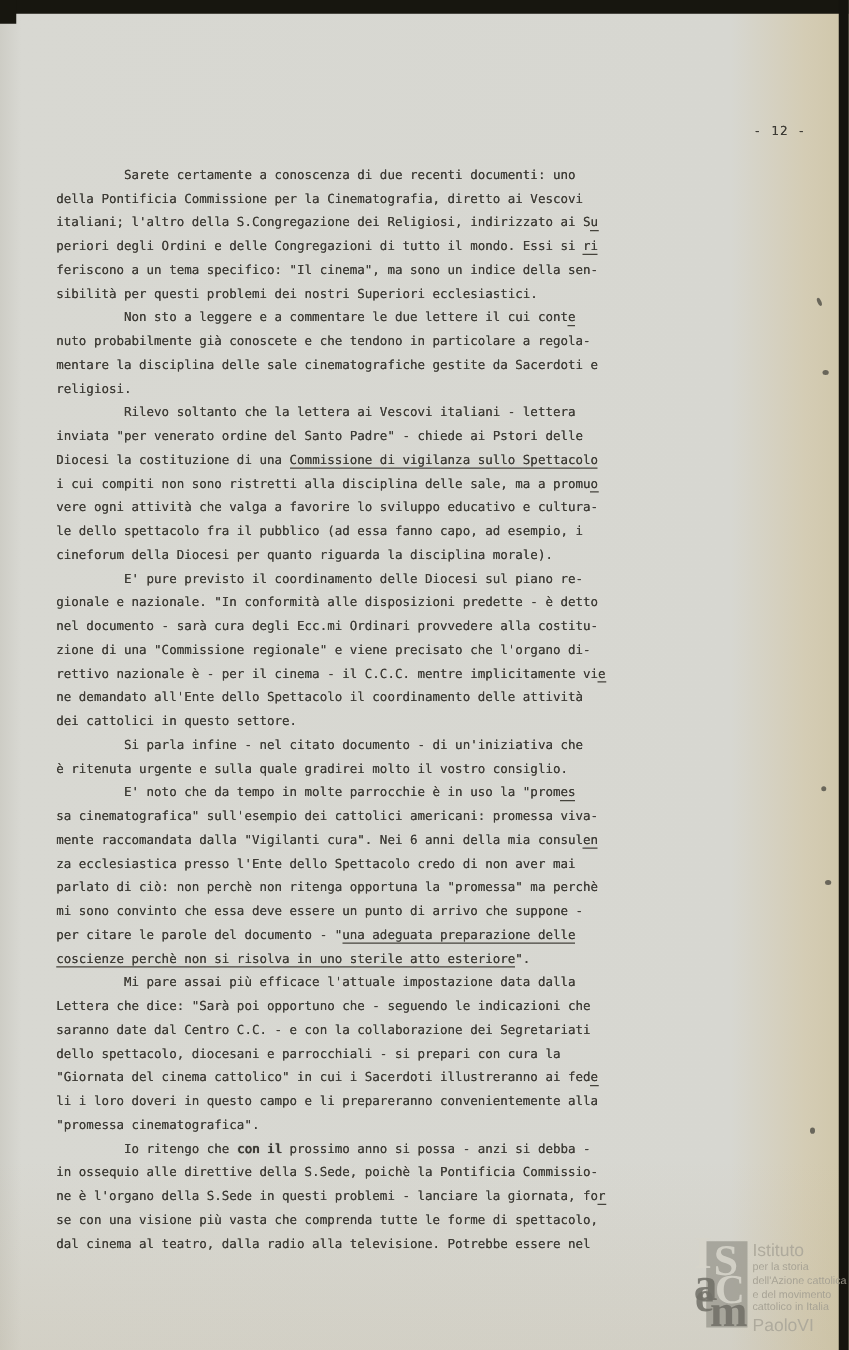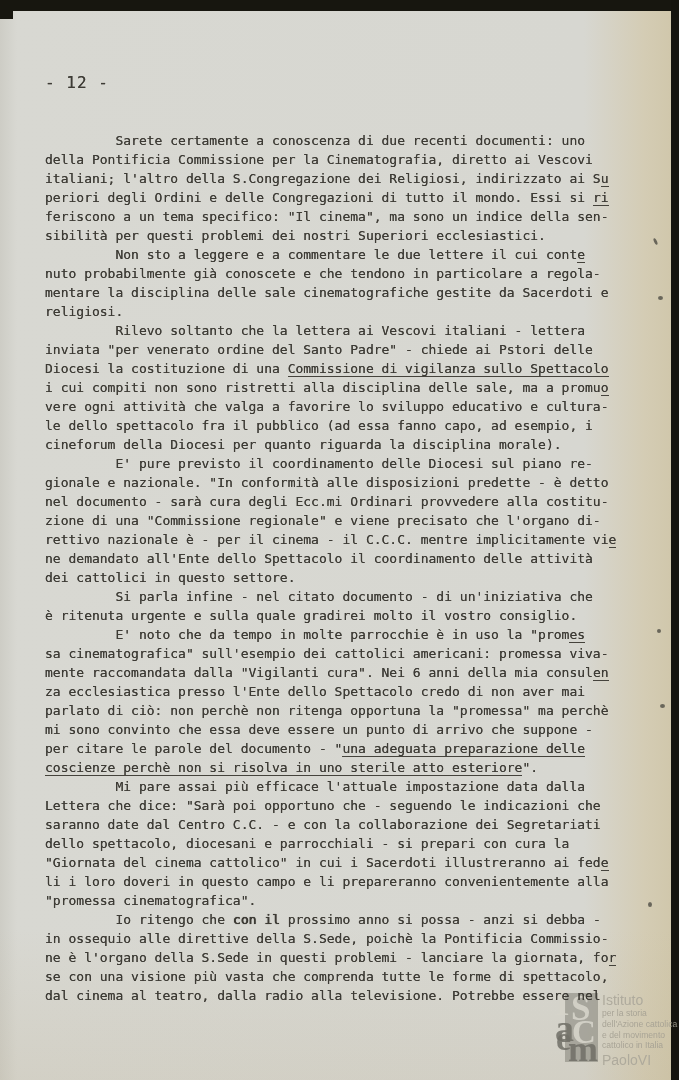--- a/index.html
+++ b/index.html
@@ -8,27 +8,27 @@
     background:
       linear-gradient(180deg, rgba(0,0,0,0) 86%, rgba(186,172,140,0.18) 100%),
       linear-gradient(90deg, rgba(110,104,84,0.10) 0%, rgba(0,0,0,0) 2.5%),
       linear-gradient(90deg, #d8d8d2 0%, #d7d7d1 86%, #d4ccb4 95%, #cfc6a9 100%);
     font-family:"DejaVu Sans Mono",monospace;
   }
   .bar-top{position:absolute;top:0;left:0;right:0;height:11px;background:#17160f;}
   .notch-topleft{position:absolute;top:0;left:0;width:13px;height:19px;background:#17160f;}
   .bar-right{position:absolute;top:0;right:0;bottom:0;width:8px;background:#15140e;}
   .pagenum{
-    position:absolute;top:73px;left:45px;width:600px;text-align:left;
-    font-size:16px;letter-spacing:1px;color:#3d3b35;
+    position:absolute;top:100px;left:45px;width:600px;text-align:right;
+    font-size:10px;letter-spacing:1px;color:#3d3b35;
     text-shadow:0 0 0.4px rgba(61,59,53,0.85);
   }
   .body-text{
     position:absolute;left:45px;top:131px;z-index:2;
-    font-size:13px;line-height:19px;color:#3d3b35;white-space:pre;
+    font-size:10px;line-height:19px;color:#3d3b35;white-space:pre;
     text-shadow:0 0 0.4px rgba(61,59,53,0.85);
   }
   .para{margin:0;}
   .line{height:19px;}
   .line span.u{border-bottom:1.3px solid #45433c;}
   .line span.b{font-weight:normal;text-shadow:0 0 0.9px #33312c, 0.5px 0 0 #33312c;}
   .speck{position:absolute;background:#45443e;opacity:0.75;z-index:3;}
   .s1{top:238px;left:654px;width:3px;height:7px;border-radius:50% 50% 50% 50%;transform:rotate(-24deg);}
   .s2{top:296px;left:658px;width:5px;height:4px;border-radius:50%;}
   .s3{top:629px;left:657px;width:4px;height:4px;border-radius:50%;}

